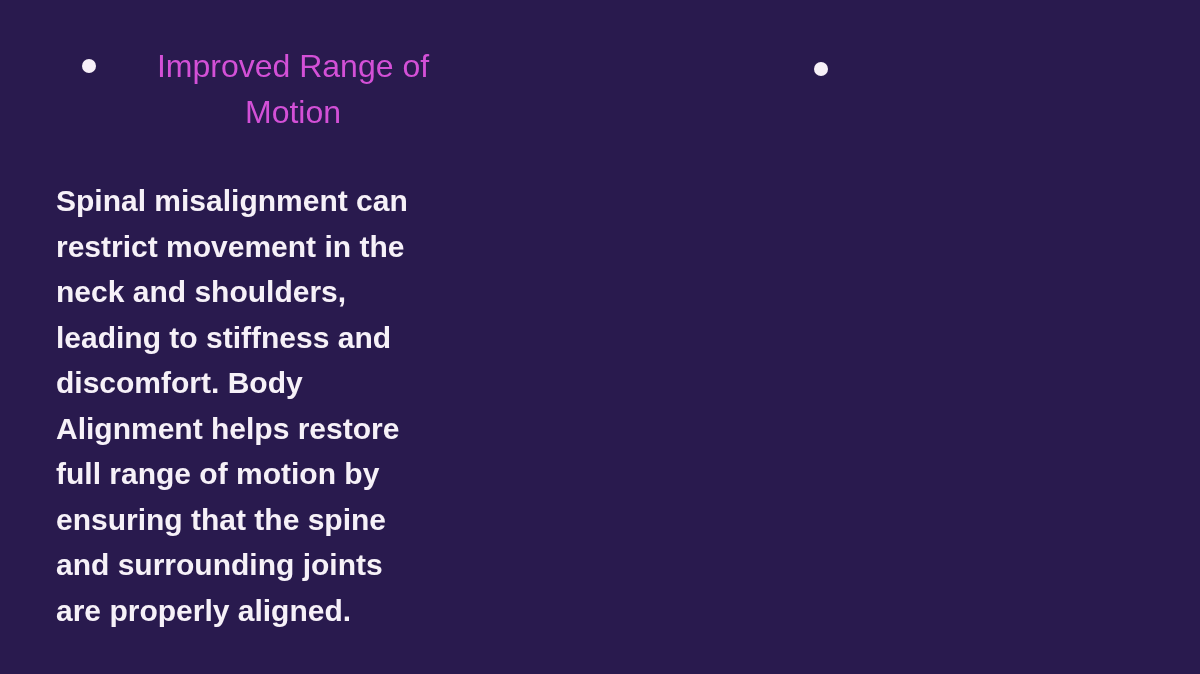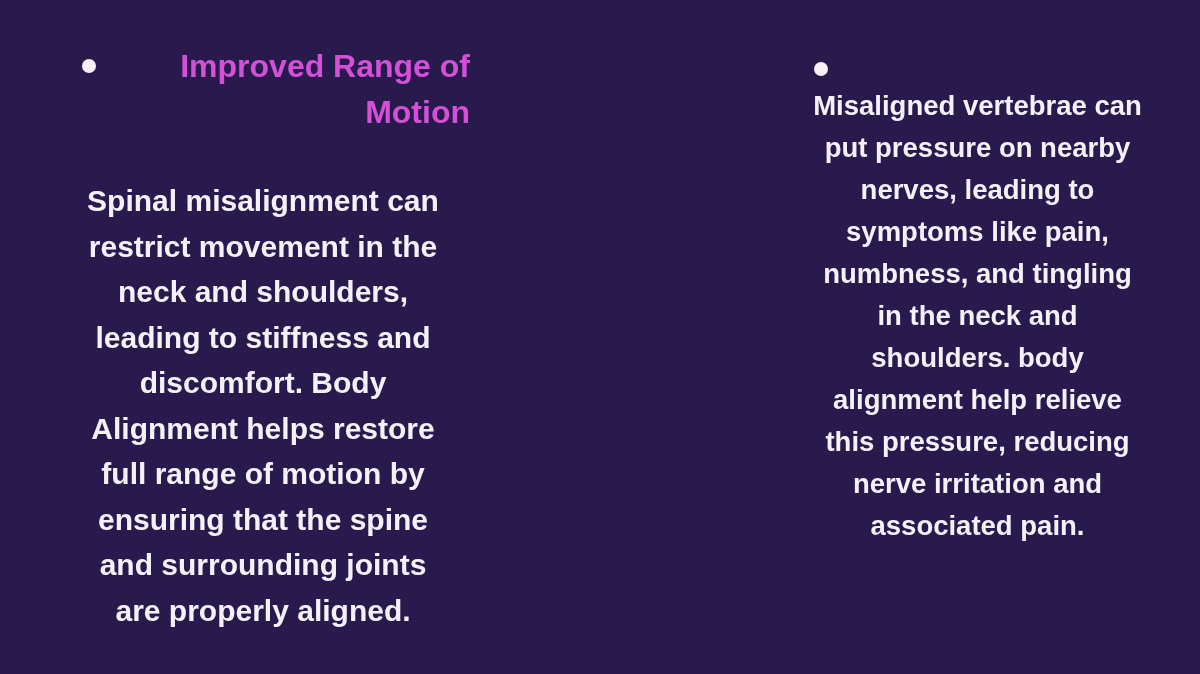--- a/index.html
+++ b/index.html
@@ -45,31 +45,30 @@
     height: 14px;
     border-radius: 50%;
     background: var(--bullet, #f7f0f8);
     top: 16px;
   }
   .col-left .bullet { left: 26px; }
   .col-right .bullet { left: 19px; }
   .benefit-title {
     margin: 0;
     font-size: 32px;
-    font-weight: 700;
+    font-weight: 400;
     line-height: 46px;
     color: var(--title, #d350d7);
-    text-align: right;
+    text-align: center;
     white-space: pre-line;
   }
   .benefit-description {
     margin: 0;
     font-weight: 700;
     color: var(--body, #f6f1f8);
-    text-align: center;
     white-space: pre-line;
   }
   .col-left .benefit-description {
     margin-top: 43px;
     font-size: 30px;
     line-height: 45.5px;
   }
   .col-right .benefit-description {
     margin-top: 39px;
     font-size: 27.5px;
@@ -96,26 +95,15 @@
 full range of motion by
 ensuring that the spine
 and surrounding joints
 are properly aligned.</p>
   </section>
 
   <section class="column col-right">
     <div class="heading-row">
       <span class="bullet"></span>
     </div>
-    <p class="benefit-description">Misaligned vertebrae can
-put pressure on nearby
-nerves, leading to
-symptoms like pain,
-numbness, and tingling
-in the neck and
-shoulders. body
-alignment help relieve
-this pressure, reducing
-nerve irritation and
-associated pain.</p>
   </section>
 
 </div>
 
 </body></html>

